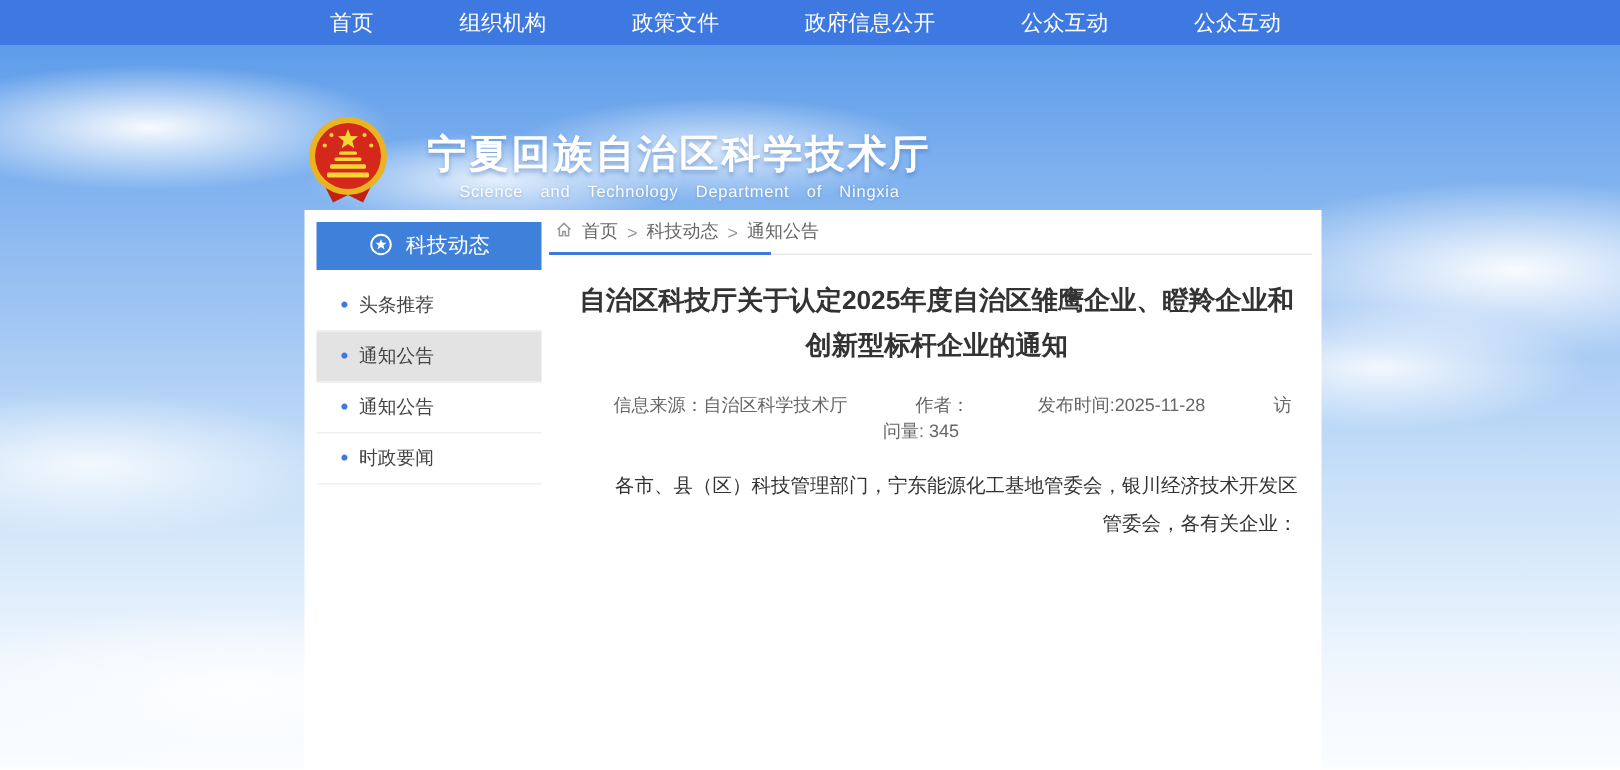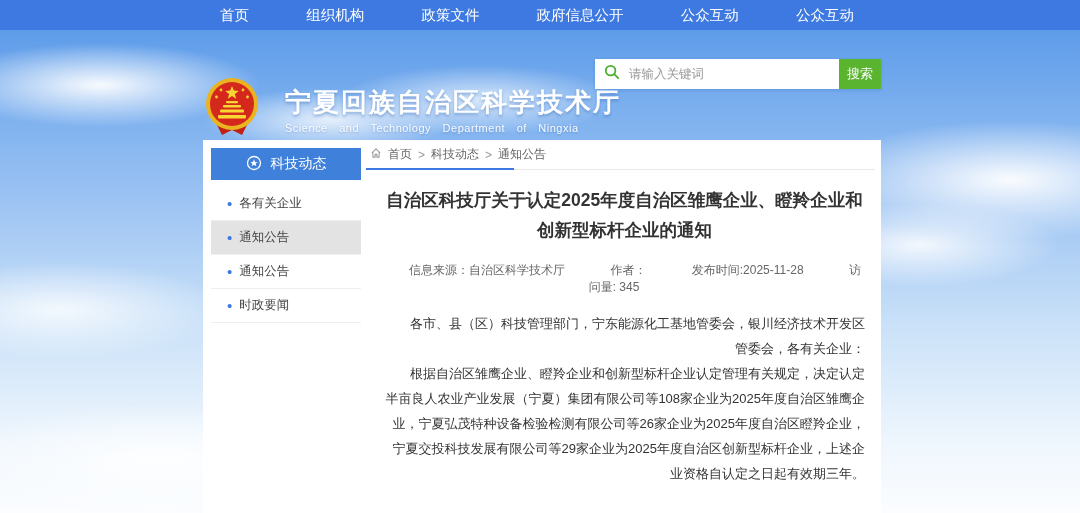--- a/index.html
+++ b/index.html
@@ -38,21 +38,21 @@
   }
 
   
   .brand { position:absolute; left:203px; top:77px; display:flex; align-items:center; gap:24px; cursor:pointer; }
   .site-title {
     font-size:26px; font-weight:bold; color:#fff; letter-spacing:2px;
     text-shadow:0 2px 3px rgba(30,80,160,.35); line-height:30px;
   }
   .site-sub {
     font-size:11px; color:rgba(255,255,255,.95); letter-spacing:.5px; word-spacing:8px;
-    margin-top:5px; text-shadow:0 1px 2px rgba(30,80,160,.3);
+    margin-top:5px; text-shadow:0 1px 2px rgba(30,80,160,.3);text-align:center;
   }
 
   .header-right { position:absolute; left:595px; top:50px; width:286px; }
   .hr-top { display:flex; justify-content:space-between; align-items:center; color:#fff; font-size:12px; text-shadow:0 1px 2px rgba(30,80,160,.3); }
   .quick-links span { margin-left:10px; cursor:pointer; }
   .search-bar { margin-top:9px; display:flex; height:30px; box-shadow:0 1px 3px rgba(40,90,170,.25); }
   .search-input-wrap { flex:1; background:#fff; display:flex; align-items:center; padding:0 9px; gap:7px; }
   .search-input-wrap input { border:0; outline:0; flex:1; font-size:12.5px; color:#333; background:transparent; min-width:0; }
   .search-input-wrap input::placeholder { color:#999; }
   .search-btn { width:42px; background:#5ab42f; color:#fff; font-size:13px; border:0; cursor:pointer; }
@@ -127,50 +127,38 @@
       <rect x="15" y="38" width="28" height="3.4" rx="1" fill="#f7d633"></rect>
     </svg>
   </span>
   <div>
     <div class="site-title">宁夏回族自治区科学技术厅</div>
     <div class="site-sub">Science and Technology Department of Ningxia</div>
   </div>
 </div>
 
 <div class="header-right">
-  <div class="search-bar">
-    <div class="search-input-wrap">
-      <span>
-        <svg width="16" height="16" viewBox="0 0 16 16">
-          <circle cx="6.6" cy="6.6" r="4.8" fill="none" stroke="#4caf2e" stroke-width="1.8"></circle>
-          <line x1="10.2" y1="10.2" x2="14.2" y2="14.2" stroke="#4caf2e" stroke-width="1.8" stroke-linecap="round"></line>
-        </svg>
-      </span>
-      <input type="text" placeholder="请输入关键词" style="">
-    </div>
-    <button class="search-btn">搜索</button>
-  </div>
 </div>
 
 <div class="panel">
 
   <div class="sidebar">
     <div class="sidebar-header">
       <span>
         <svg width="16" height="16" viewBox="0 0 16 16">
           <circle cx="8" cy="8" r="6.5" fill="none" stroke="#fff" stroke-width="1.3"></circle>
           <polygon points="8,4.3 9,6.9 11.7,6.9 9.6,8.6 10.4,11.3 8,9.7 5.6,11.3 6.4,8.6 4.3,6.9 7,6.9" fill="#fff"></polygon>
         </svg>
       </span>
       <span>科技动态</span>
     </div>
     <div class="menu">
       <div class="menu-item">
         <span class="dot">•</span>
-        <span>各有关企业</span>
+        <span>头条推荐</span>
       </div>
       <div class="menu-item active">
         <span class="dot">•</span>
         <span>通知公告</span>
       </div>
       <div class="menu-item">
         <span class="dot">•</span>
         <span>通知公告</span>
       </div>
       <div class="menu-item">
@@ -199,18 +187,17 @@
 
       <div class="article-meta">
         <span>信息来源：自治区科学技术厅</span>
         <span>作者：</span>
         <span>发布时间:2025-11-28</span>
         <span>访问量: 345</span>
       </div>
 
       <div class="article-body">
         <p>各市、县（区）科技管理部门，宁东能源化工基地管委会，银川经济技术开发区管委会，各有关企业：</p>
-        <p>根据自治区雏鹰企业、瞪羚企业和创新型标杆企业认定管理有关规定，决定认定半亩良人农业产业发展（宁夏）集团有限公司等108家企业为2025年度自治区雏鹰企业，宁夏弘茂特种设备检验检测有限公司等26家企业为2025年度自治区瞪羚企业，宁夏交投科技发展有限公司等29家企业为2025年度自治区创新型标杆企业，上述企业资格自认定之日起有效期三年。</p>
       </div>
 
     </div>
   </div>
 </div>
 
 </body></html>

